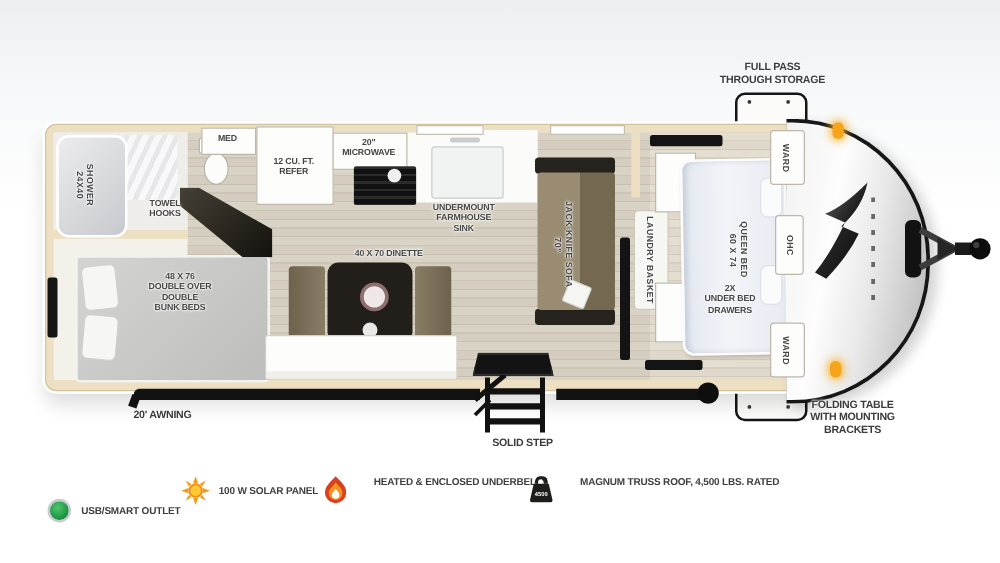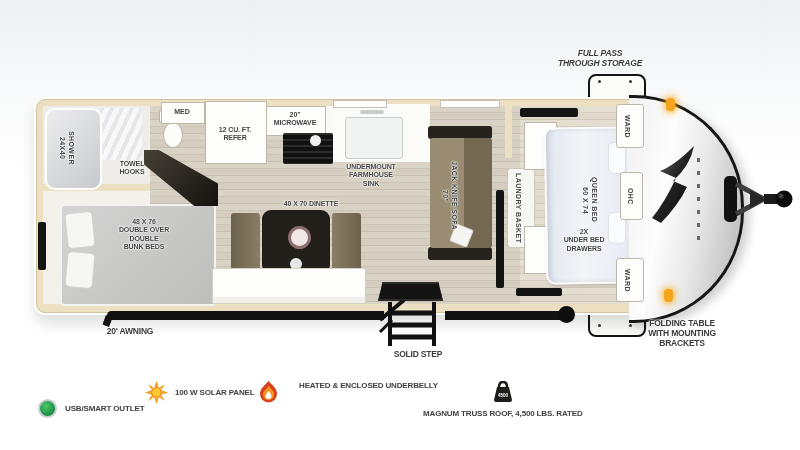--- a/index.html
+++ b/index.html
@@ -153,21 +153,21 @@
     <line x1="18" y1="44" x2="46" y2="29" stroke="#3d3d3d" stroke-width="5"></line>
     <polygon points="32,20 32,38 48,29" fill="#262626"></polygon>
     <rect x="46" y="24" width="13" height="10" fill="#1b1b1b"></rect>
     <circle cx="66" cy="29" r="8.5" fill="#0c0c0c"></circle>
     <circle cx="63" cy="26" r="2.5" fill="#3f3f3f"></circle>
   </svg>
 
   <div class="abs" style="left:588px;top:74px;width:54px;height:27px;background:#fbfbfa;border:2.5px solid #141414;border-radius:8px 8px 2px 2px;z-index:0;"></div>
   <div class="abs" style="left:598px;top:80px;width:3px;height:3px;border-radius:50%;background:#333;z-index:2;"></div>
   <div class="abs" style="left:629px;top:80px;width:3px;height:3px;border-radius:50%;background:#333;z-index:2;"></div>
-  <div class="lbl big" style="left:540px;top:48px;width:120px;font-style:italic;">FULL PASS
+  <div class="lbl big" style="left:558px;top:48px;width:120px;">FULL PASS
 THROUGH STORAGE</div>
 
   <div class="abs" style="left:588px;top:308px;width:54px;height:25px;background:#fbfbfa;border:2.5px solid #141414;border-radius:2px 2px 8px 8px;z-index:0;"></div>
   <div class="abs" style="left:598px;top:324px;width:3px;height:3px;border-radius:50%;background:#333;z-index:2;"></div>
   <div class="abs" style="left:629px;top:324px;width:3px;height:3px;border-radius:50%;background:#333;z-index:2;"></div>
   <div class="lbl big" style="left:640px;top:318px;width:84px;">FOLDING TABLE
 WITH MOUNTING
 BRACKETS</div>
 
 
@@ -211,21 +211,21 @@
       <span class="legend-item-label">100 W SOLAR PANEL</span>
     </div>
     <div class="abs" style="left:221px;top:-2px;display:flex;align-items:flex-start;gap:21px;">
       <svg width="19" height="22" viewBox="0 0 19 22">
         <path d="M9.5 0 C13 4 18 7 18 13 A8.5 8.5 0 0 1 1 13 C1 8 5 5 9.5 0 Z" fill="#d8401f"></path>
         <path d="M9.5 5 C12 8 15 9.5 15 13.5 A5.5 5.5 0 0 1 4 13.5 C4 10.5 7 8.5 9.5 5 Z" fill="#f7941d"></path>
         <path d="M9.5 10 C11 12 12.5 12.8 12.5 15 A3 3 0 0 1 6.5 15 C6.5 13 8.5 12 9.5 10 Z" fill="#fff"></path>
       </svg>
       <span class="legend-item-label">HEATED &amp; ENCLOSED UNDERBELLY</span>
     </div>
-    <div class="abs" style="left:385px;top:-2px;display:flex;align-items:center;gap:7px;flex-direction:column;">
+    <div class="abs" style="left:385px;top:-2px;display:flex;align-items:flex-start;gap:21px;">
       <svg width="20" height="21" viewBox="0 0 20 21">
         <path d="M6 6 Q6 1 10 1 Q14 1 14 6" fill="none" stroke="#1d1d1b" stroke-width="2.6"></path>
         <path d="M4 6 L16 6 L19 19 Q19 21 17 21 L3 21 Q1 21 1 19 Z" fill="#1d1d1b"></path>
         <text x="10" y="15.5" font-size="4.6" font-weight="bold" fill="#fff" text-anchor="middle" font-family="Liberation Sans, sans-serif">4500</text>
       </svg>
       <span class="legend-item-label">MAGNUM TRUSS ROOF, 4,500 LBS. RATED</span>
     </div>
   </div>
 
 </div>

